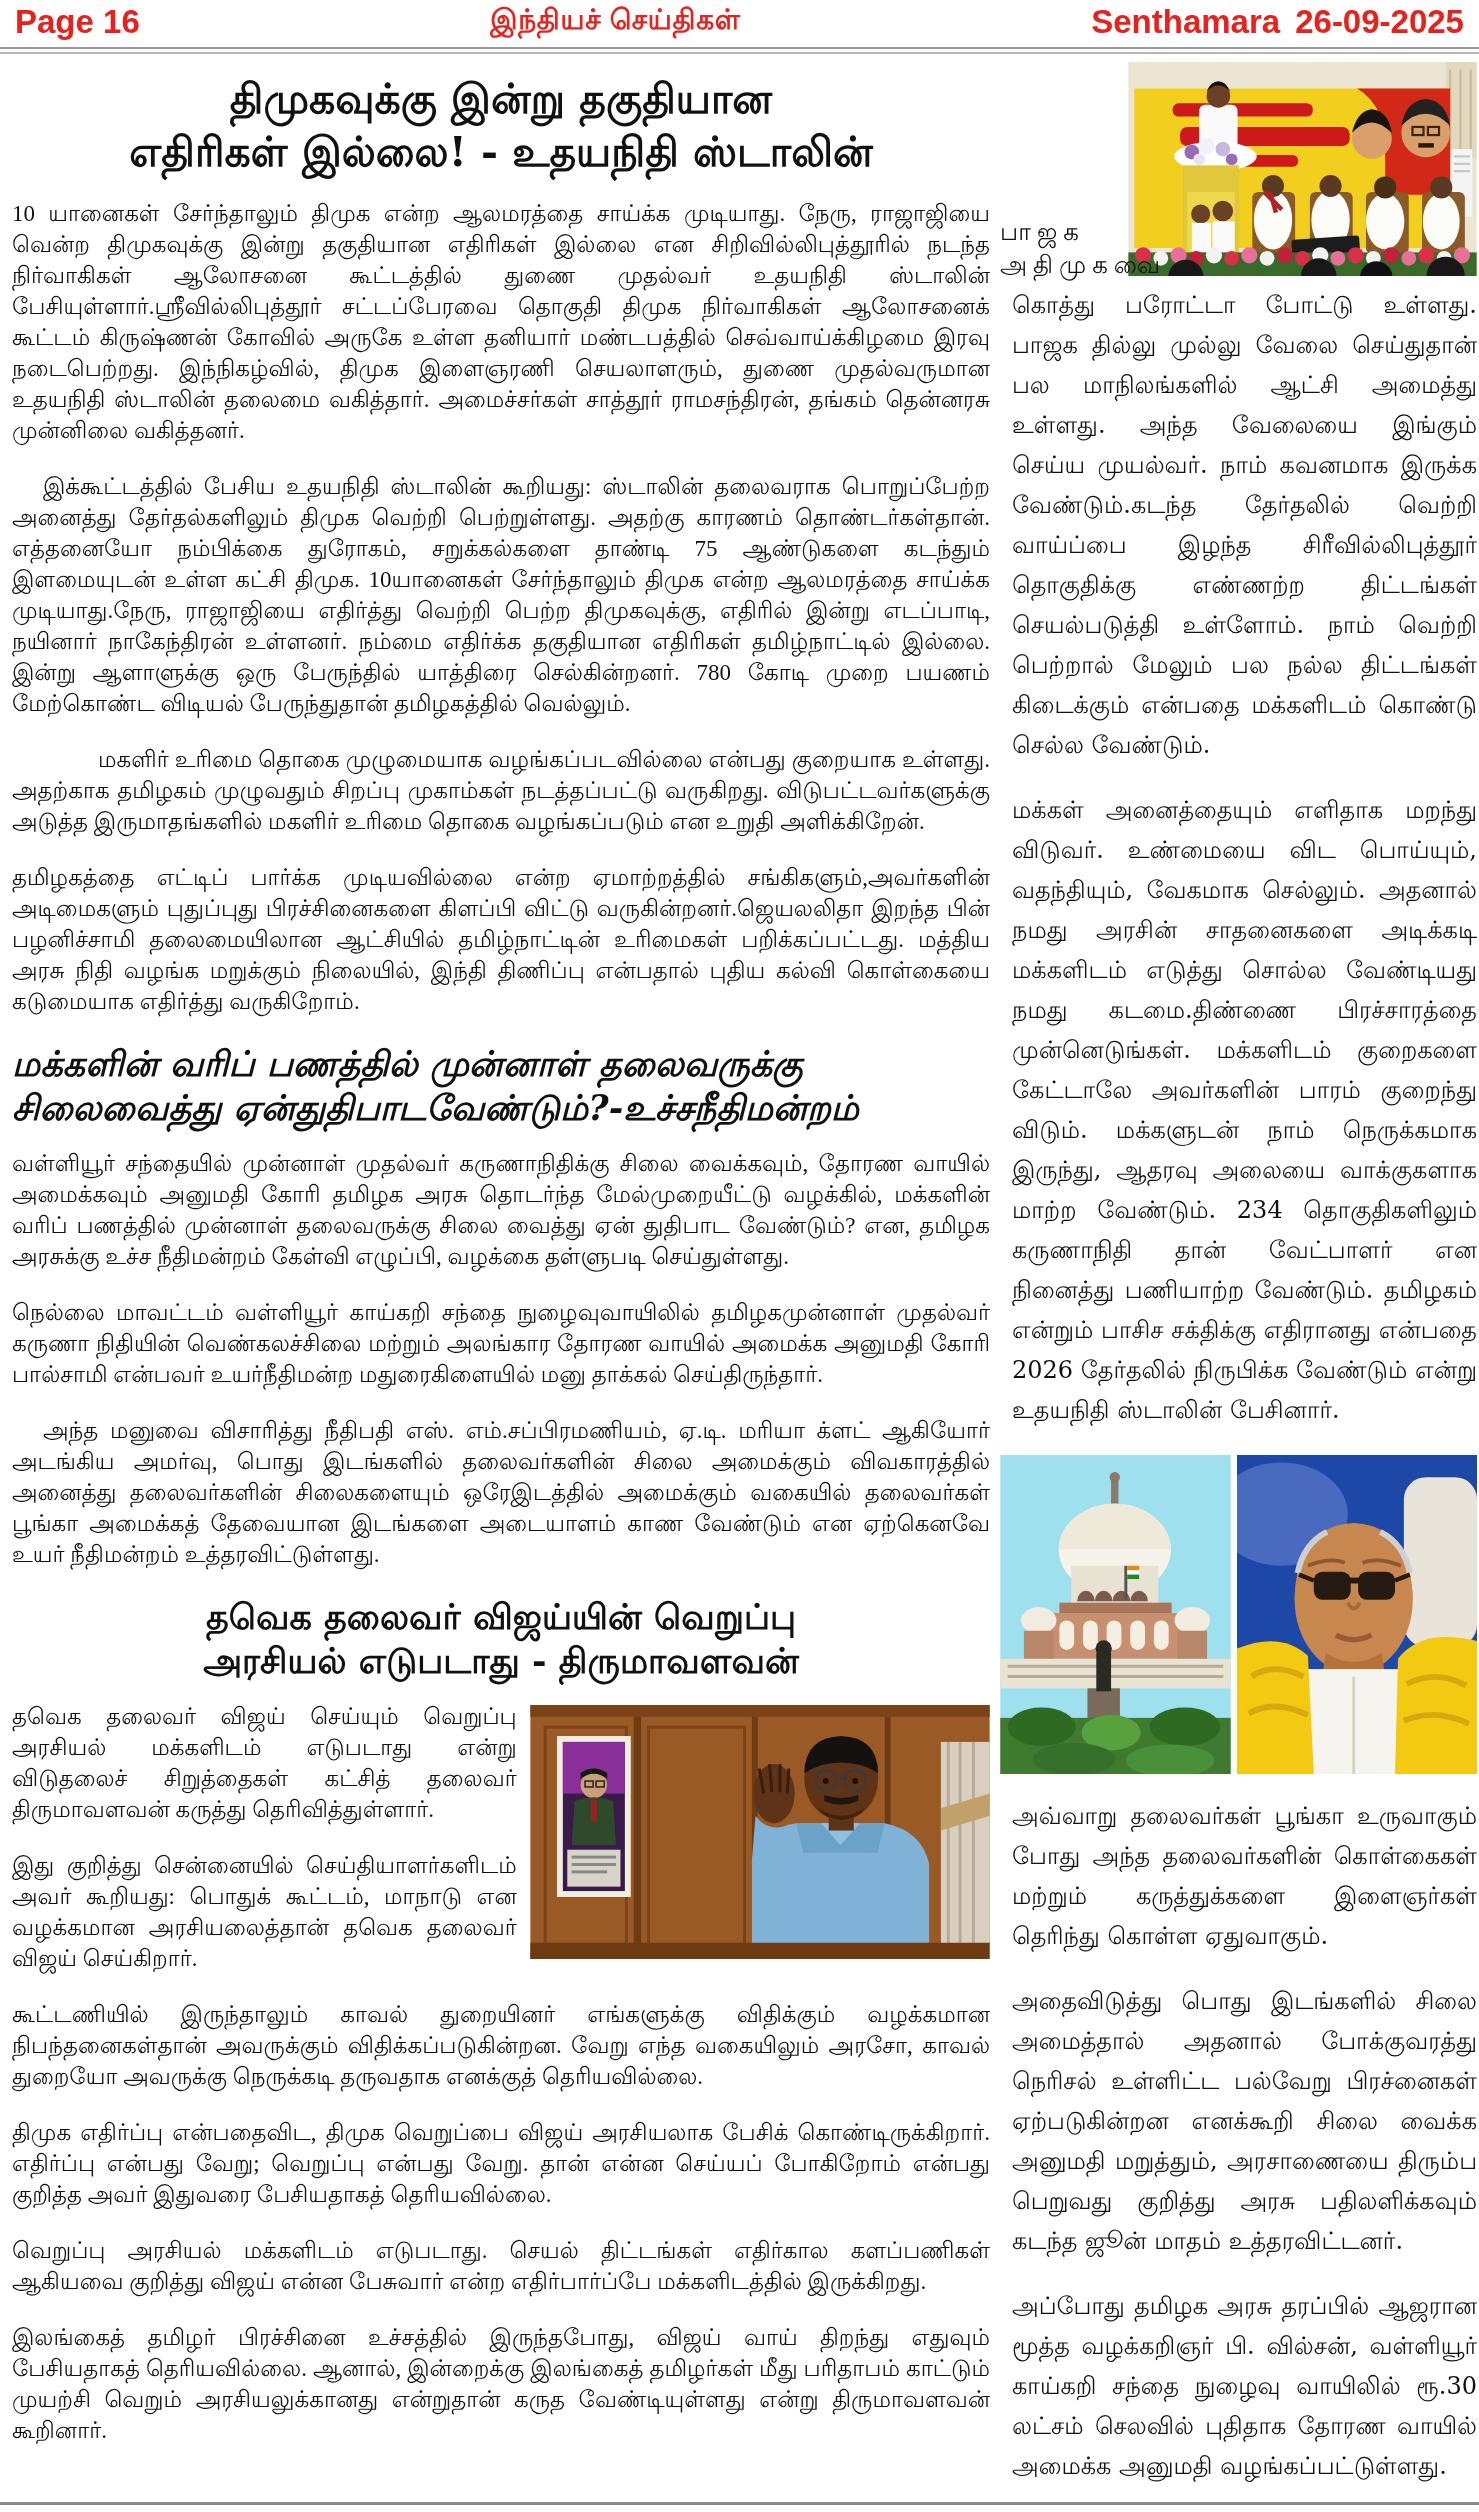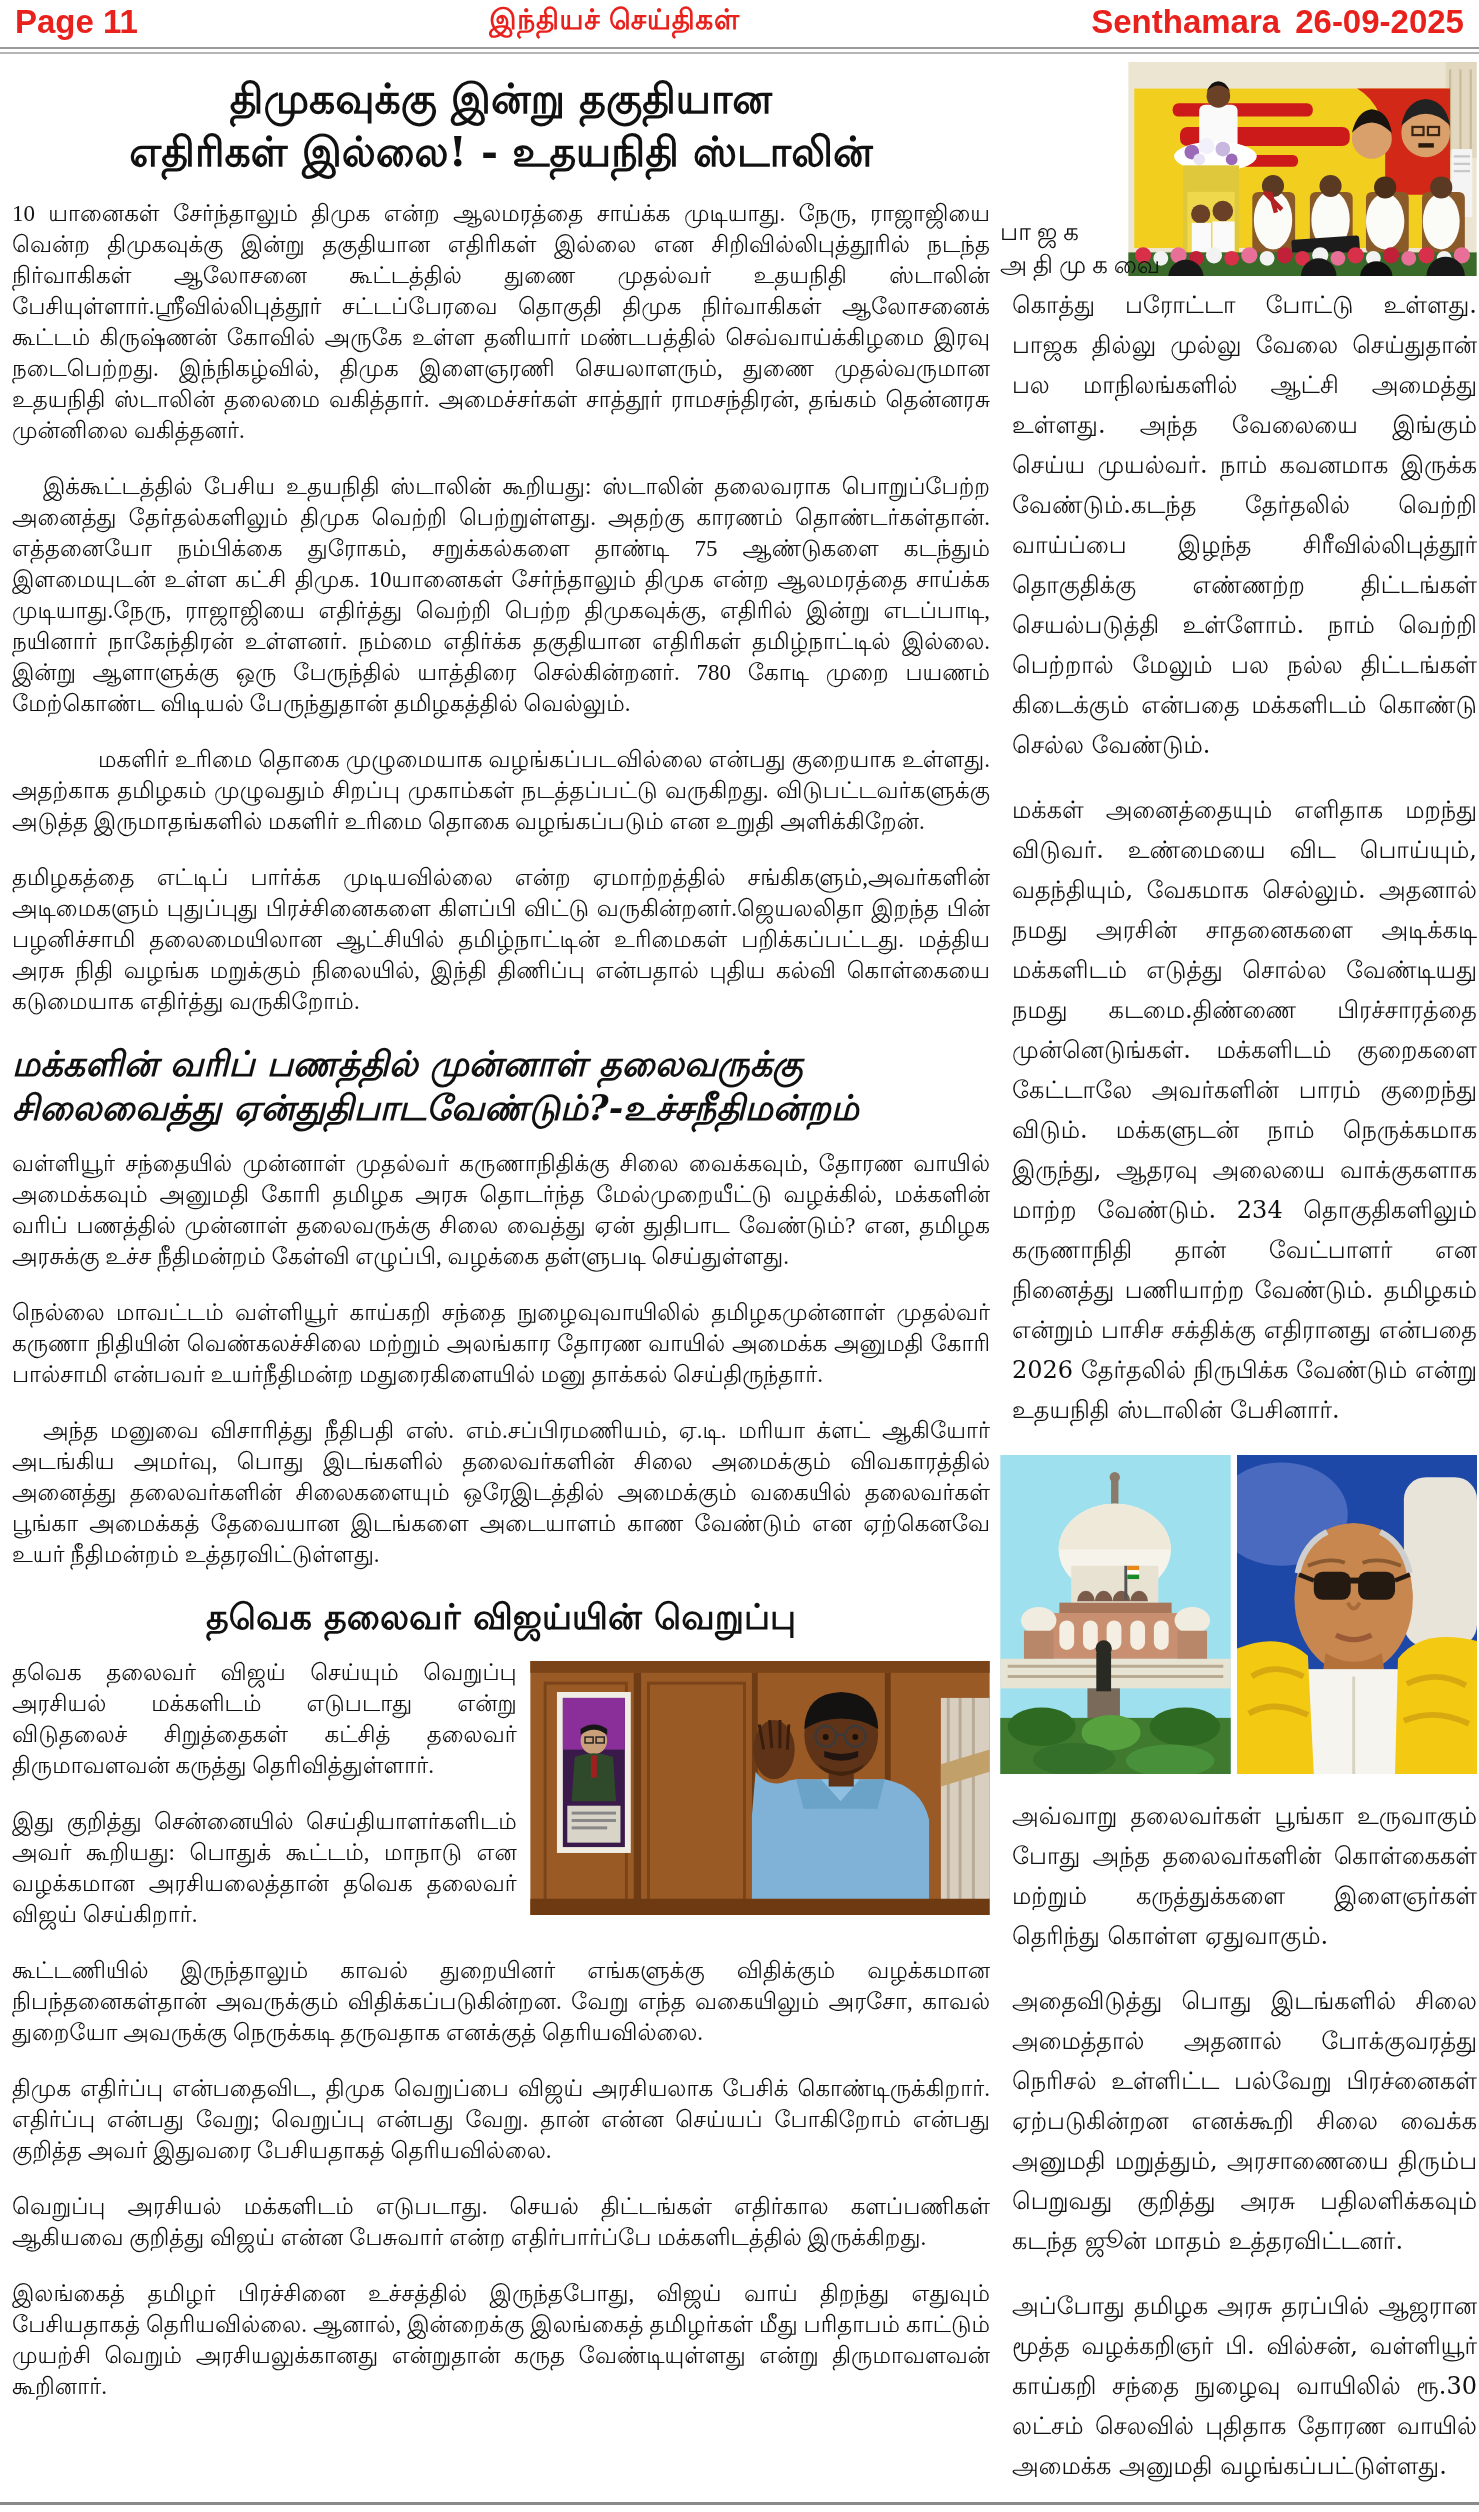--- a/index.html
+++ b/index.html
@@ -38,21 +38,21 @@
   .photo-float{float:right;width:460px;height:254px;margin:4.4px 0 10.4px 13.3px;}
   .article3-body{overflow:hidden;}
   .bottom-rule{position:absolute;top:2502px;left:0;width:1479px;height:0;border-top:3px solid #8a8a8a;}
 </style>
 </head>
 <body>
 
 <div class="page">
 
   <header class="masthead">
-    <span class="mh mh-page">Page 11</span>
+    <span class="mh mh-page">Page 16</span>
     <span class="mh mh-section">இந்தியச் செய்திகள்</span>
     <span class="mh mh-right">
       <span>Senthamara</span>
       <span>26-09-2025</span>
     </span>
   </header>
   <div class="masthead-rule"></div>
 
   <section class="left-col">
 
@@ -70,20 +70,21 @@
       <div class="h2line">மக்களின் வரிப் பணத்தில் முன்னாள் தலைவருக்கு</div>
       <div class="h2line">சிலைவைத்து ஏன்துதிபாடவேண்டும்?-உச்சநீதிமன்றம்</div>
     </div>
 
     <p class="body">வள்ளியூர் சந்தையில் முன்னாள் முதல்வர் கருணாநிதிக்கு சிலை வைக்கவும், தோரண வாயில் அமைக்கவும் அனுமதி கோரி தமிழக அரசு தொடர்ந்த மேல்முறையீட்டு வழக்கில், மக்களின் வரிப் பணத்தில் முன்னாள் தலைவருக்கு சிலை வைத்து ஏன் துதிபாட வேண்டும்? என, தமிழக அரசுக்கு உச்ச நீதிமன்றம் கேள்வி எழுப்பி, வழக்கை தள்ளுபடி செய்துள்ளது.</p>
     <p class="body">நெல்லை மாவட்டம் வள்ளியூர் காய்கறி சந்தை நுழைவுவாயிலில் தமிழகமுன்னாள் முதல்வர் கருணா நிதியின் வெண்கலச்சிலை மற்றும் அலங்கார தோரண வாயில் அமைக்க அனுமதி கோரி பால்சாமி என்பவர் உயர்நீதிமன்ற மதுரைகிளையில் மனு தாக்கல் செய்திருந்தார்.</p>
     <p class="body ind-sm">அந்த மனுவை விசாரித்து நீதிபதி எஸ். எம்.சப்பிரமணியம், ஏ.டி. மரியா க்ளட் ஆகியோர் அடங்கிய அமர்வு, பொது இடங்களில் தலைவர்களின் சிலை அமைக்கும் விவகாரத்தில் அனைத்து தலைவர்களின் சிலைகளையும் ஒரேஇடத்தில் அமைக்கும் வகையில் தலைவர்கள் பூங்கா அமைக்கத் தேவையான இடங்களை அடையாளம் காண வேண்டும் என ஏற்கெனவே உயர் நீதிமன்றம் உத்தரவிட்டுள்ளது.</p>
 
     <div class="headline-3">
       <div class="h2line">தவெக தலைவர் விஜய்யின் வெறுப்பு</div>
+      <div class="h2line">அரசியல் எடுபடாது - திருமாவளவன்</div>
     </div>
 
     <div class="article3-body">
 
       <div class="photo-float">
         <svg width="460" height="254" viewBox="0 0 622 344">
           <rect x="0" y="0" width="622" height="344" fill="#9a5a26"></rect>
           <rect x="0" y="0" width="622" height="16" fill="#7a4418"></rect>
           <rect x="140" y="16" width="10" height="328" fill="#6e3c14"></rect>
           <rect x="300" y="16" width="8" height="328" fill="#6e3c14"></rect>

